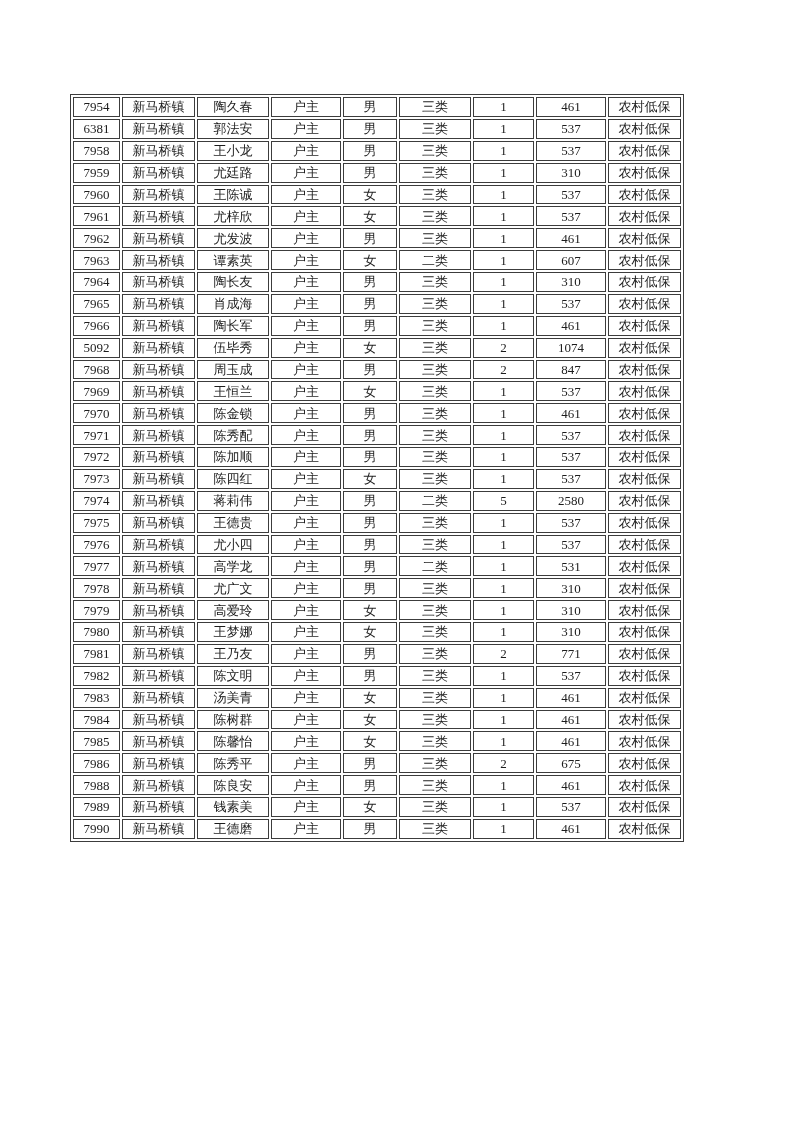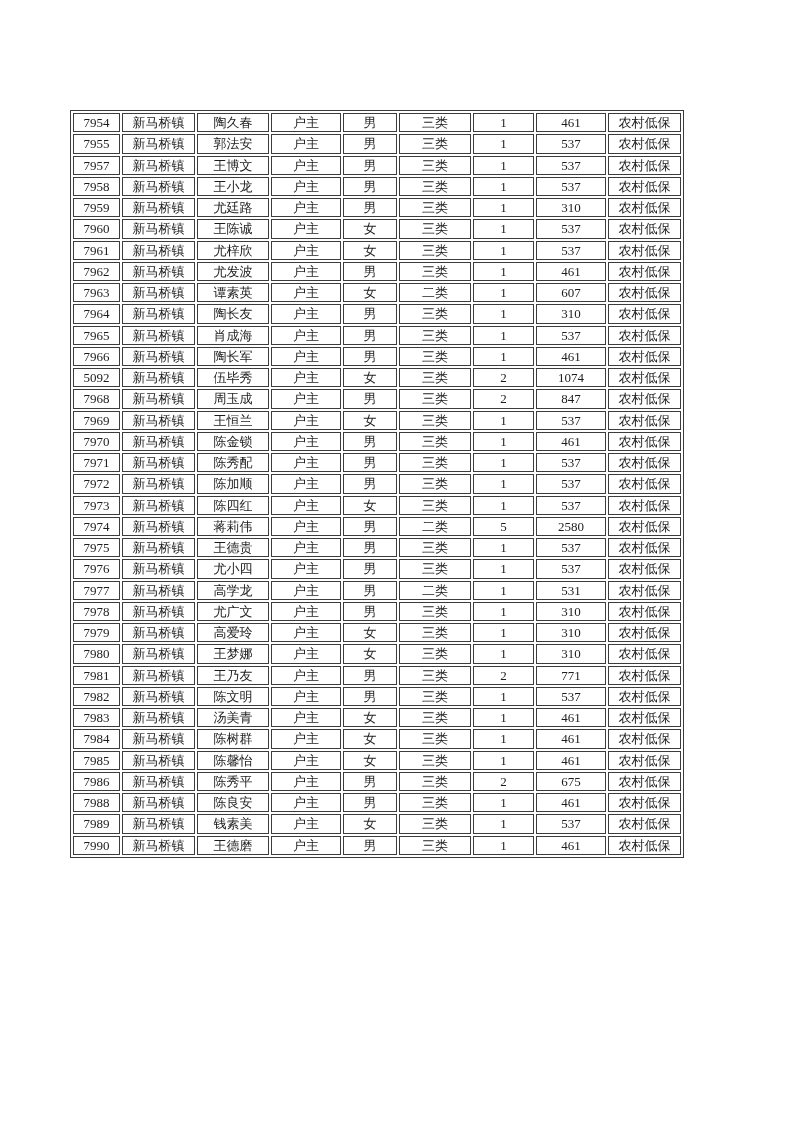--- a/index.html
+++ b/index.html
@@ -10,21 +10,21 @@
     width: 793px;
     height: 1122px;
     background: #ffffff;
     position: relative;
     font-family: "Liberation Serif", "DejaVu Serif", serif;
     overflow: hidden;
   }
   .sheet-table {
     position: absolute;
     left: 70px;
-    top: 110px;
+    top: 94px;
     width: 612px;
     height: 748px;
     table-layout: fixed;
     border-collapse: separate;
     border-spacing: 2px;
     border: 1px solid #3c3c3c;
     background: #ffffff;
   }
   .sheet-table td {
     border: 1px solid #3c3c3c;
@@ -68,34 +68,23 @@
         <td>新马桥镇</td>
         <td>陶久春</td>
         <td>户主</td>
         <td>男</td>
         <td>三类</td>
         <td>1</td>
         <td>461</td>
         <td>农村低保</td>
       </tr>
       <tr>
-        <td>7955</td>
+        <td>6381</td>
         <td>新马桥镇</td>
         <td>郭法安</td>
-        <td>户主</td>
-        <td>男</td>
-        <td>三类</td>
-        <td>1</td>
-        <td>537</td>
-        <td>农村低保</td>
-      </tr>
-      <tr>
-        <td>7957</td>
-        <td>新马桥镇</td>
-        <td>王博文</td>
         <td>户主</td>
         <td>男</td>
         <td>三类</td>
         <td>1</td>
         <td>537</td>
         <td>农村低保</td>
       </tr>
       <tr>
         <td>7958</td>
         <td>新马桥镇</td>

